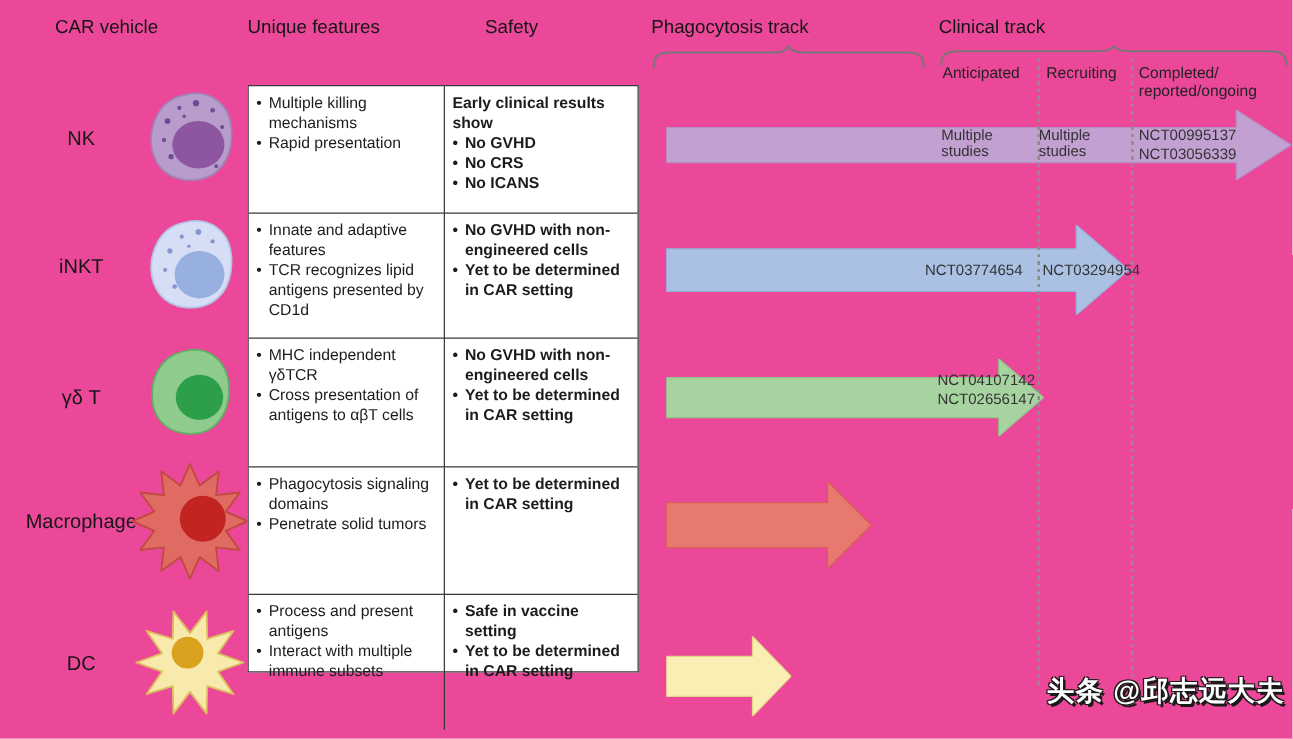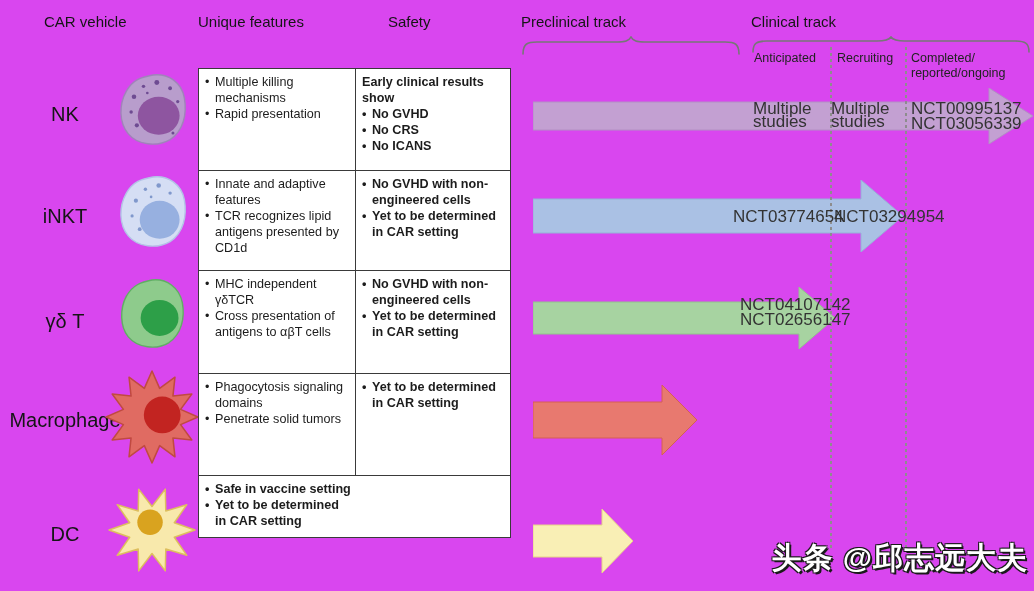--- a/index.html
+++ b/index.html
@@ -1,19 +1,19 @@
 <!DOCTYPE html>
 <html><head>
 <meta charset="utf-8">
 <style>
   html,body{margin:0;padding:0;background:#fff;}
   .canvas{
     position:relative;
     width:1034px;height:591px;
-    background:#d946ef;
+    background:#ec4899;
     font-family:"Liberation Sans","DejaVu Sans",sans-serif;
     color:#1c1c1c;
     overflow:hidden;
   }
   .abs{position:absolute;}
   .col-header{
     font-size:15px;
     color:#151515;
     white-space:nowrap;
   }
@@ -38,59 +38,59 @@
     overflow:hidden;
   }
   .cell.last-col{border-right:none;font-weight:bold;}
   .cell.last-row{border-bottom:none;}
   .bullet{position:relative;padding-left:10px;}
   .bullet::before{content:"•";position:absolute;left:0;top:0;}
   .intro{padding-left:0;}
   
   .row-label{
     position:absolute;left:5px;width:120px;
-    text-align:center;font-size:20px;color:#151515;
+    text-align:center;font-size:16px;color:#151515;
   }
   
   .sub-label{
     font-size:12.5px;color:#222;line-height:15px;white-space:nowrap;
   }
   
   .vdash{
     position:absolute;top:47px;height:501px;width:2px;
     background:repeating-linear-gradient(to bottom,#8d8d8d 0 3px,transparent 3px 6px);
     z-index:5;
   }
   
   .arrow-svg{position:absolute;z-index:2;}
   .arrow-label{
     position:absolute;z-index:6;
-    font-size:17px;line-height:13px;color:#333;
+    font-size:12px;line-height:13px;color:#333;
   }
   .nct{line-height:15px;white-space:nowrap;}
   
   .brace{position:absolute;}
   
   .watermark{
     position:absolute;right:6px;top:538px;
-    font-size:30px;font-weight:bold;letter-spacing:1px;
+    font-size:22px;font-weight:bold;letter-spacing:1px;
     color:#ffffff;white-space:nowrap;
     text-shadow:2px 2px 0 #1a1a1a,-1px -1px 0 #1a1a1a,1px -1px 0 #1a1a1a,-1px 1px 0 #1a1a1a,1px 1px 0 #1a1a1a;
     z-index:10;
   }
 </style>
 </head>
 <body>
 
 <div class="canvas">
 
   <div class="abs col-header" style="left:44px;top:13px;">CAR vehicle</div>
   <div class="abs col-header centered" style="left:198px;top:13px;width:157px;">Unique features</div>
   <div class="abs col-header" style="left:388px;top:13px;">Safety</div>
-  <div class="abs col-header centered" style="left:521px;top:13px;width:220px;">Preclinical track</div>
+  <div class="abs col-header centered" style="left:521px;top:13px;width:220px;">Phagocytosis track</div>
   <div class="abs col-header centered" style="left:751px;top:13px;width:280px;">Clinical track</div>
 
   <svg class="brace" style="left:521px;top:36px;" width="220" height="20" viewBox="0 0 220 20">
     <path d="M2,18 C2,8 6,6 16,6 L96,6 C104,6 108,5 110,1 C112,5 116,6 124,6 L204,6 C214,6 218,8 218,18" fill="none" stroke="#777" stroke-width="1.6" stroke-linecap="round"></path>
   </svg>
   <svg class="brace" style="left:751px;top:36px;" width="280" height="18" viewBox="0 0 280 18">
     <path d="M2,16 C2,7 6,5 16,5 L126,5 C134,5 138,4 140,1 C142,4 146,5 154,5 L264,5 C274,5 278,7 278,16" fill="none" stroke="#777" stroke-width="1.6" stroke-linecap="round"></path>
   </svg>
 
   <div class="abs sub-label" style="left:754px;top:51px;">Anticipated</div>
@@ -186,20 +186,24 @@
     </div>
 
     <div class="cell">
       <div class="bullet">Phagocytosis signaling domains</div>
       <div class="bullet">Penetrate solid tumors</div>
     </div>
     <div class="cell last-col">
       <div class="bullet">Yet to be determined in CAR setting</div>
     </div>
 
+    <div class="cell last-row">
+      <div class="bullet">Process and present antigens</div>
+      <div class="bullet">Interact with multiple immune subsets</div>
+    </div>
     <div class="cell last-col last-row">
       <div class="bullet">Safe in vaccine setting</div>
       <div class="bullet">Yet to be determined in CAR setting</div>
     </div>
   </div>
 
   <svg class="arrow-svg" style="left:533px;top:88px;" width="500" height="56" viewBox="0 0 500 56">
     <polygon points="0,14 456,14 456,0 500,28 456,56 456,42 0,42" stroke-width="1" fill="#c3a0d2" stroke="#b28fc4"></polygon>
   </svg>
   <svg class="arrow-svg" style="left:533px;top:180px;" width="370" height="72" viewBox="0 0 370 72">

